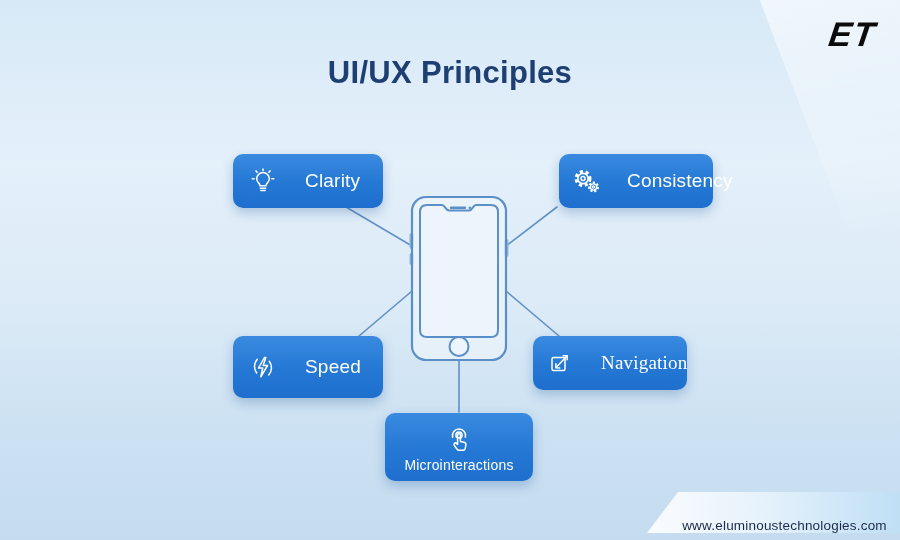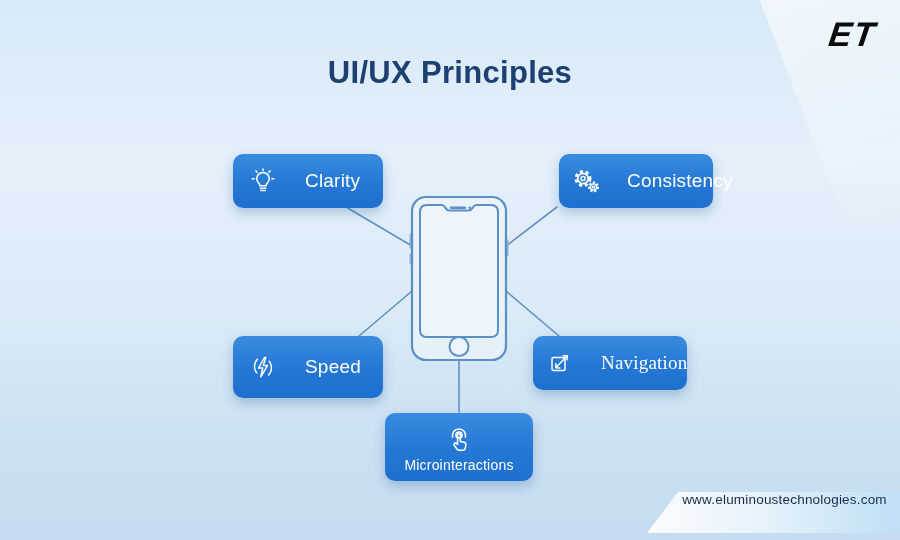--- a/index.html
+++ b/index.html
@@ -42,21 +42,21 @@
   .box-micro .ic  { margin:2px 0 1px 0; }
   .box-micro .lbl { margin:0; font-size:14px; }
   svg.iconsvg { display:block; }
   .connectors, .phone-wrap { position:absolute; pointer-events:none; }
   .connectors { left:0; top:0; }
   .phone-wrap { left:404px; top:189px; }
   .footer-band {
     position:absolute; left:647px; top:492px; width:253px; height:41px;
     clip-path:polygon(31px 0, 100% 0, 100% 100%, 0 100%);
     background:linear-gradient(90deg,#fafcfe 0%, #e6f2fb 45%, #bfdff5 100%);
-    display:flex; align-items:flex-start; justify-content:center;
+    display:flex; align-items:flex-end; justify-content:center;
   }
   .footer-band .url { padding-left:22px; font-size:13.5px; color:#1b2a4a; letter-spacing:0.2px; }
 </style>
 </head>
 <body>
 
 <div class="canvas">
 
   <div class="deco-tr"></div>
 

